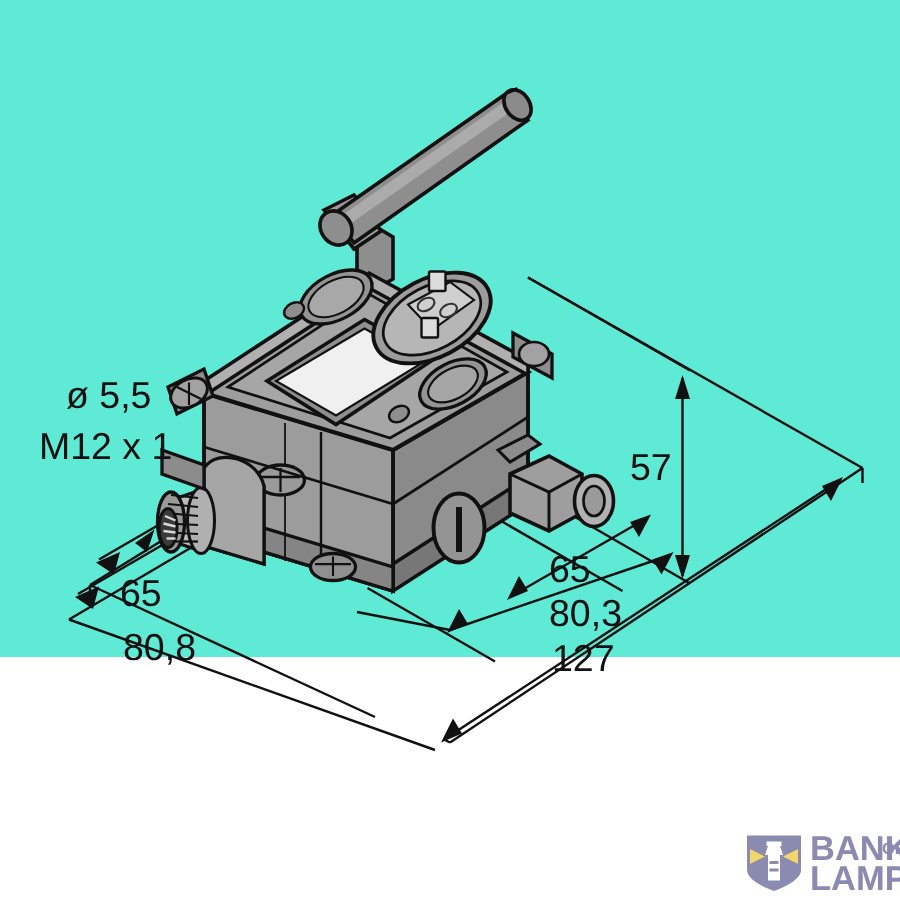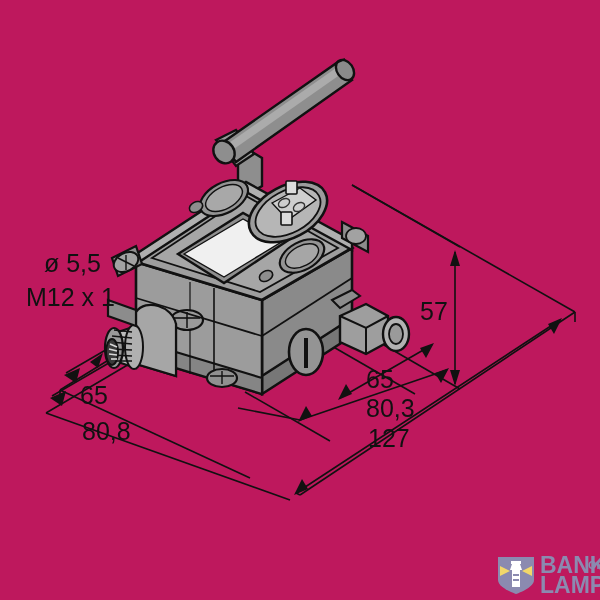--- a/index.html
+++ b/index.html
@@ -1,18 +1,18 @@
 <!DOCTYPE html>
 <html><head>
 <meta charset="utf-8">
 <style>
   html,body{margin:0;padding:0;background:#ffffff;}
   body{width:600px;height:600px;overflow:hidden;
        font-family:"Liberation Sans",sans-serif;}
-  #stage{position:relative;width:600px;height:600px;background:#be185d;}
+  #stage{position:relative;width:600px;height:438px;background:#5eead4;}
   svg.layer{position:absolute;left:0;top:0;width:600px;height:600px;}
   .dimtext{font-family:"Liberation Sans",sans-serif;font-size:25px;fill:#111;}
   .wm-text{font-family:"Liberation Sans",sans-serif;font-weight:bold;fill:#8b8ab0;}
 </style>
 </head>
 <body>
 
 <div id="stage">
 
   <svg class="layer" viewBox="0 0 600 600">

